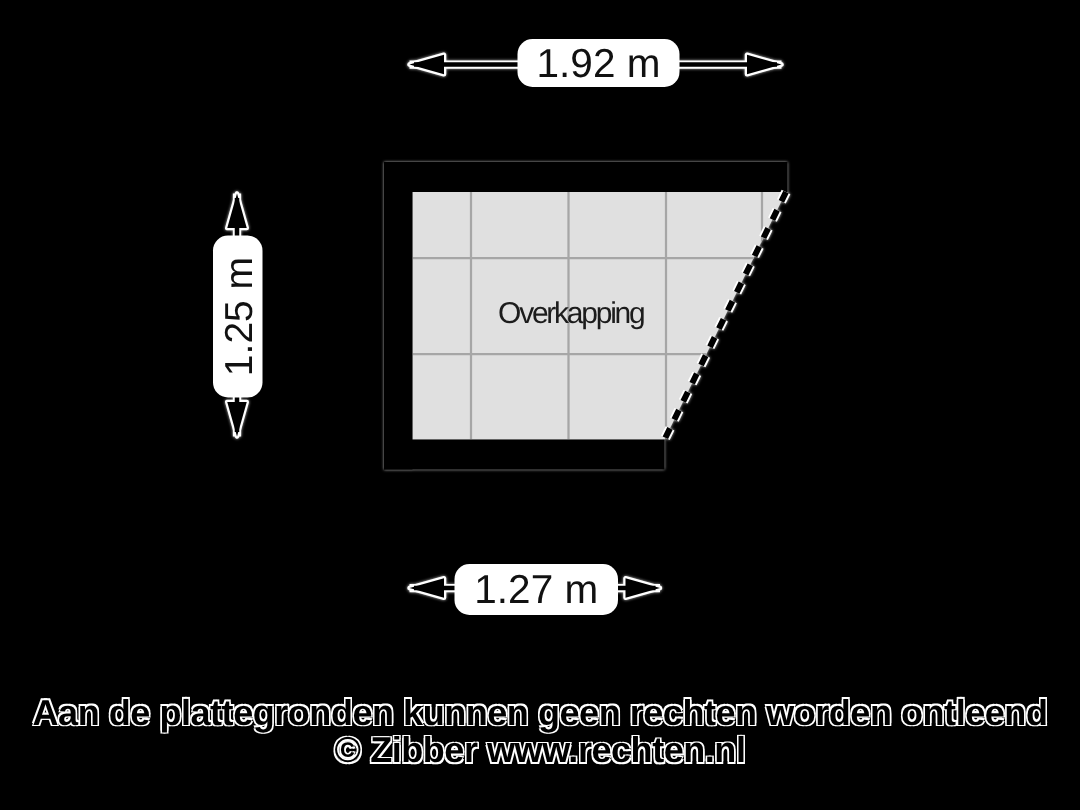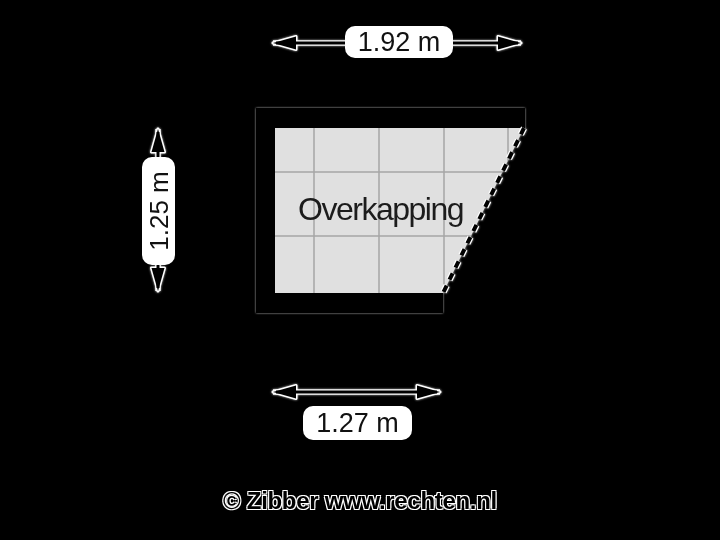--- a/index.html
+++ b/index.html
@@ -26,21 +26,21 @@
 
   .pill{
     position:absolute;background:var(--label_bg);border-radius:10px;
     display:flex;align-items:center;justify-content:center;
     color:var(--label_text);font-size:27px;line-height:1;white-space:nowrap;
   }
   .pill.vertical span{display:block;transform:rotate(-90deg);font-size:26px;white-space:nowrap;}
 
   .room-label{
     position:absolute;left:275px;top:194px;width:211px;height:30px;line-height:30px;
-    text-align:center;font-size:32px;letter-spacing:-1.5px;color:#1c1c1c;white-space:nowrap;
+    text-align:center;font-size:20px;letter-spacing:-1.5px;color:#1c1c1c;white-space:nowrap;
   }
 
   .footer-line{
     position:absolute;left:0;width:720px;height:30px;line-height:30px;text-align:center;
     font-size:24px;font-weight:600;letter-spacing:-0.3px;color:var(--ink);white-space:nowrap;
     text-shadow:-1px -1px 0 var(--halo),1px -1px 0 var(--halo),-1px 1px 0 var(--halo),1px 1px 0 var(--halo);
   }
   .footer-line.l1{top:461px;}
   .footer-line.l2{top:486px;}
 </style>
@@ -105,21 +105,22 @@
   </svg>
 
   <div class="pill" style="left:345px;top:26px;width:108px;height:32px;">
     <span>1.92 m</span>
   </div>
 
   <div class="pill vertical" style="left:142px;top:157px;width:33px;height:108px;">
     <span>1.25 m</span>
   </div>
 
-  <div class="pill" style="left:303px;top:376px;width:109px;height:34px;margin-top:30px;">
+  <div class="pill" style="left:303px;top:376px;width:109px;height:34px;">
     <span>1.27 m</span>
   </div>
 
   <div class="room-label">Overkapping</div>
 
+  <div class="footer-line l1">Aan de plattegronden kunnen geen rechten worden ontleend</div>
   <div class="footer-line l2">© Zibber www.rechten.nl</div>
 
 </div>
 
 </body></html>

